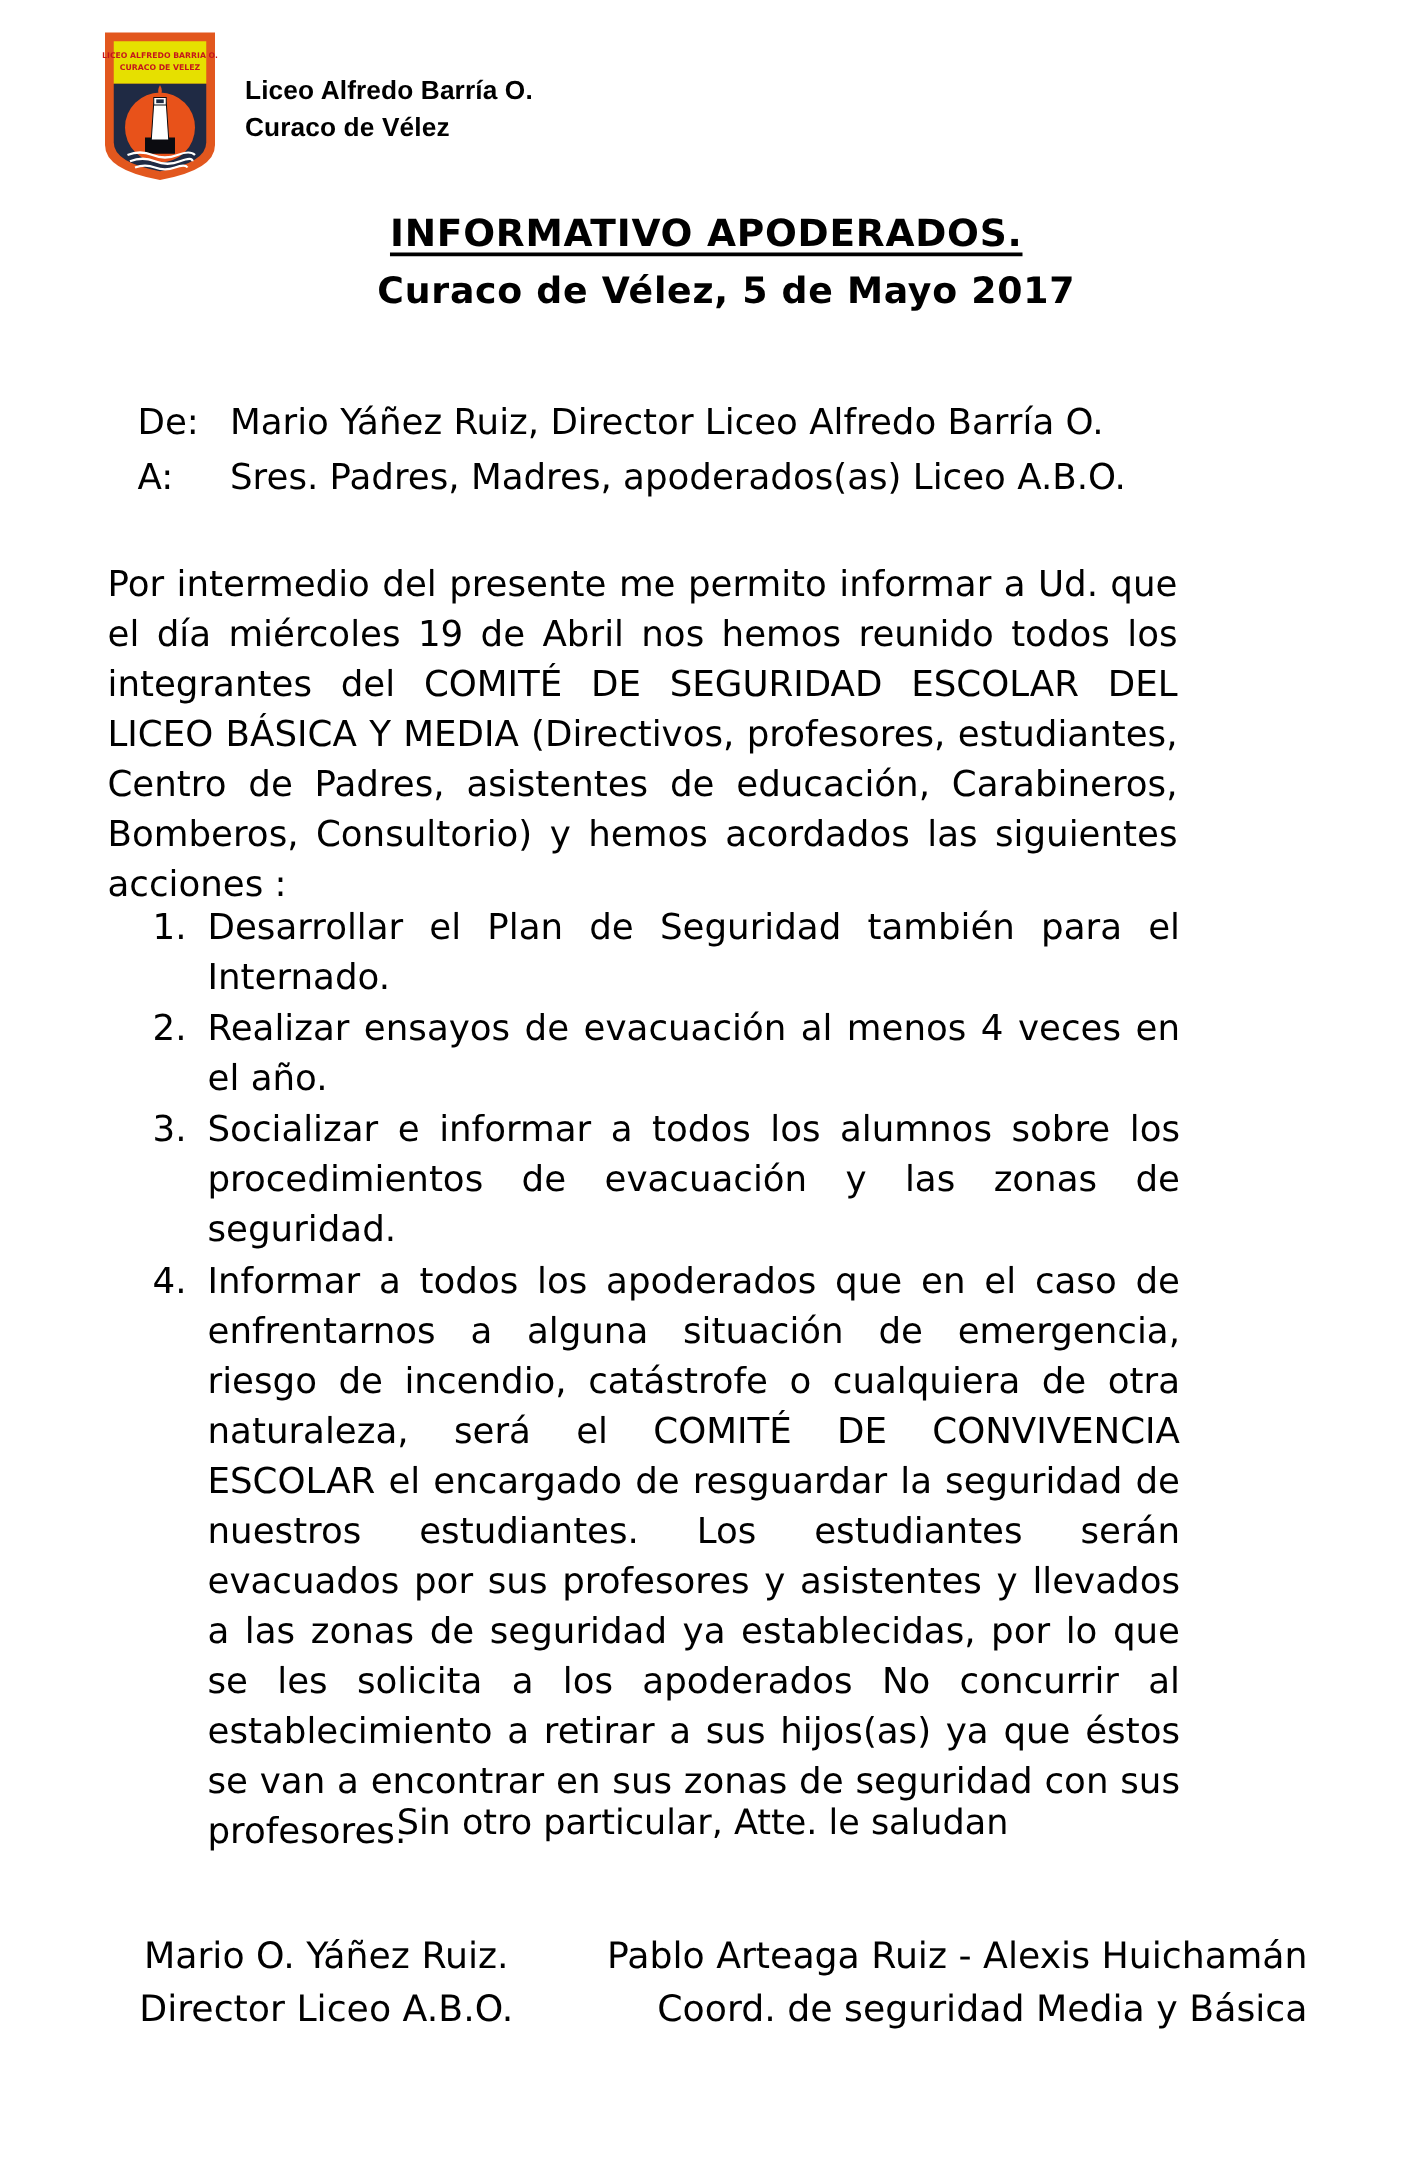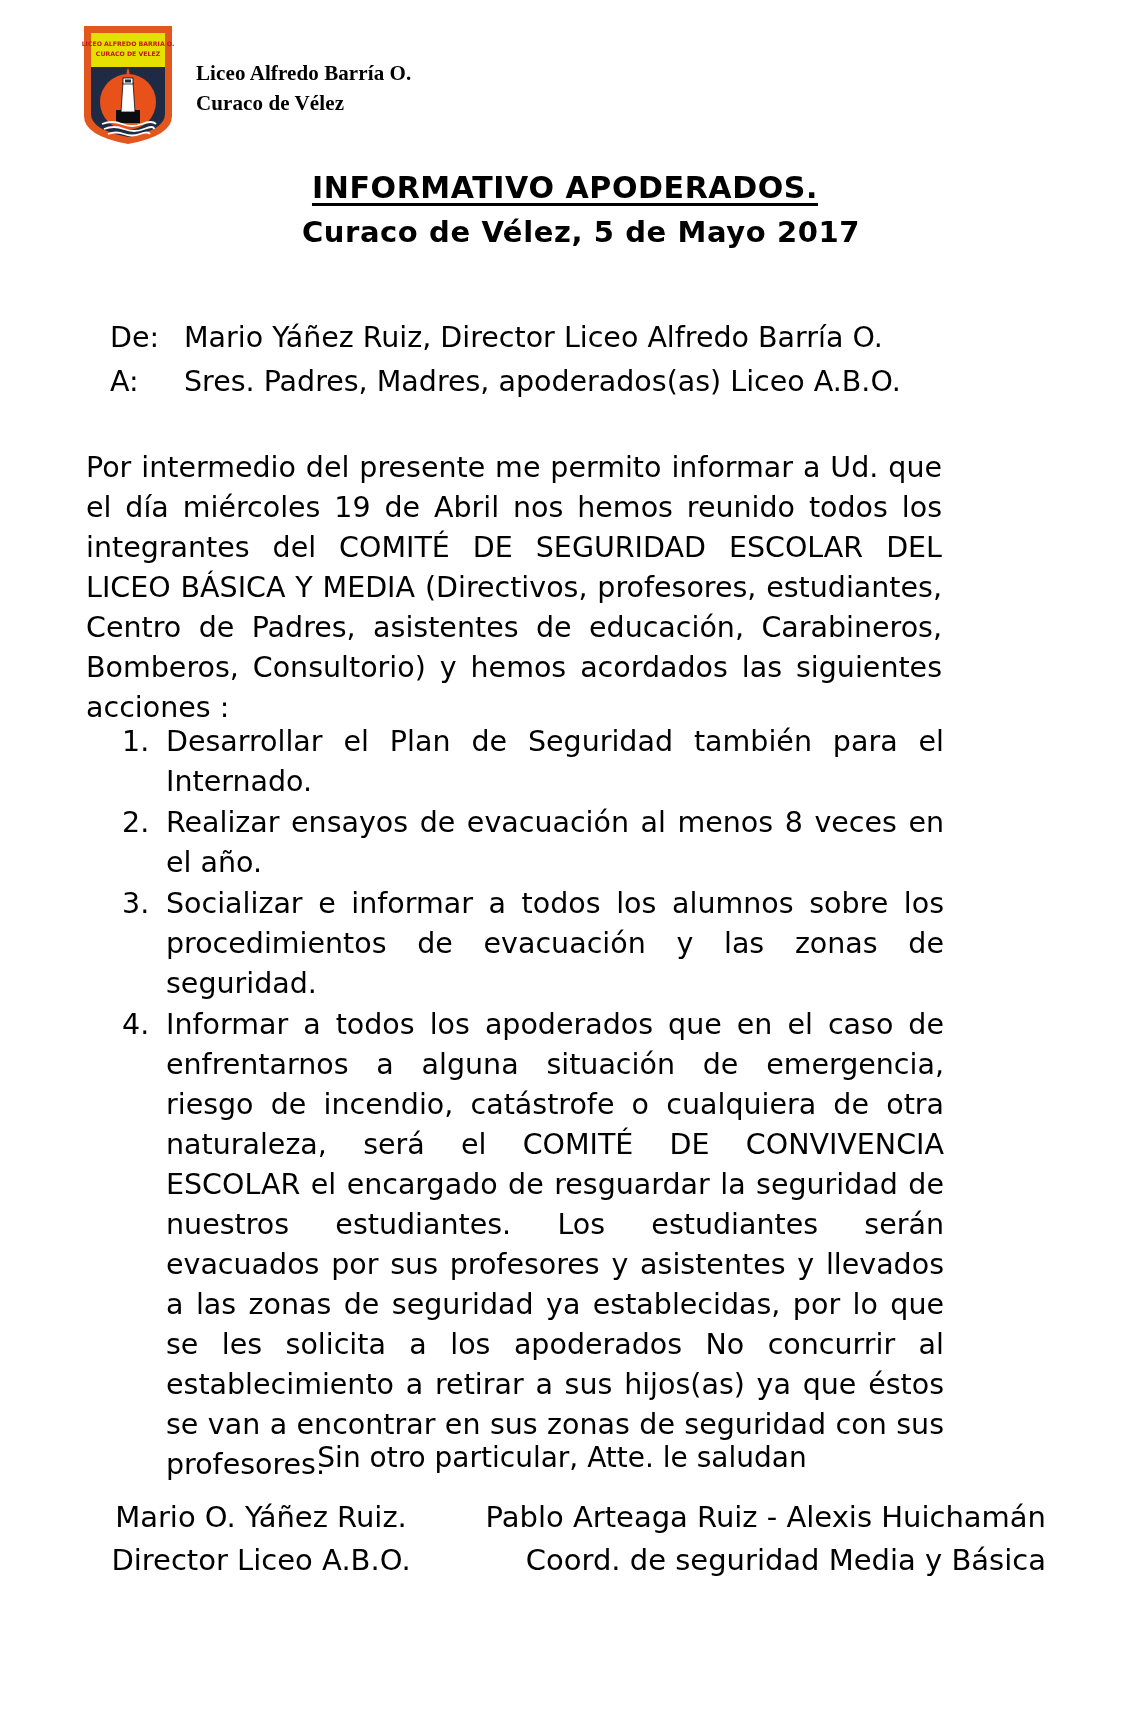--- a/index.html
+++ b/index.html
@@ -44,21 +44,21 @@
   .school-name {
     margin-left: 22px;
     margin-top: 34px;
     font-family: "Liberation Sans", sans-serif;
     font-weight: bold;
     font-size: 21px;
     line-height: 1.45;
     letter-spacing: 0.1px;
     color: #000;
   }
-  .school-name .ln { display: block; white-space: pre; font-family: Liberation Serif, serif; }
+  .school-name .ln { display: block; white-space: pre; }
 
   
   .title-block {
     position: absolute;
     left: 0;
     top: 170px;
     width: 1130px;
     text-align: center;
   }
   .doc-title {
@@ -156,21 +156,21 @@
     width: 1124px;
     text-align: center;
     font-size: 28px;
     line-height: 40px;
   }
 
   
   .signatures {
     position: absolute;
     left: 86px;
-    top: 1496px;
+    top: 1543px;
     width: 960px;
     display: flex;
   }
   .sig-col {
     text-align: center;
     font-size: 29px;
     line-height: 43px;
   }
   .sig-col.left { width: 350px; }
   .sig-col.right { width: 610px; text-align: right; }
@@ -233,21 +233,21 @@
     </div>
   </div>
 
   <div class="body-block">
     <p class="para">Por intermedio del presente me permito informar a Ud. que el día miércoles 19 de Abril nos hemos reunido todos los integrantes del COMITÉ DE SEGURIDAD ESCOLAR DEL LICEO BÁSICA Y MEDIA (Directivos, profesores, estudiantes, Centro de Padres, asistentes de educación, Carabineros, Bomberos, Consultorio) y hemos acordados las siguientes acciones :</p>
   </div>
 
   <div class="list-block">
     <ol class="actions">
       <li>Desarrollar el Plan de Seguridad también para el Internado.</li>
-      <li>Realizar ensayos de evacuación al menos 8 veces en el año.</li>
+      <li>Realizar ensayos de evacuación al menos 4 veces en el año.</li>
       <li>Socializar e informar a todos los alumnos sobre los procedimientos de evacuación y las zonas de seguridad.</li>
       <li>Informar a todos los apoderados que en el caso de enfrentarnos a alguna situación de emergencia, riesgo de incendio, catástrofe o cualquiera de otra naturaleza, será el COMITÉ DE CONVIVENCIA ESCOLAR el encargado de resguardar la seguridad de nuestros estudiantes. Los estudiantes serán evacuados por sus profesores y asistentes y llevados a las zonas de seguridad ya establecidas, por lo que se les solicita a los apoderados No concurrir al establecimiento a retirar a sus hijos(as) ya que éstos se van a encontrar en sus zonas de seguridad con sus profesores.</li>
     </ol>
   </div>
 
   <div class="closing">Sin otro particular, Atte. le saludan</div>
 
   <div class="signatures">
     <div class="sig-col left">
       <span class="sig-line">Mario O. Yáñez Ruiz.</span>

